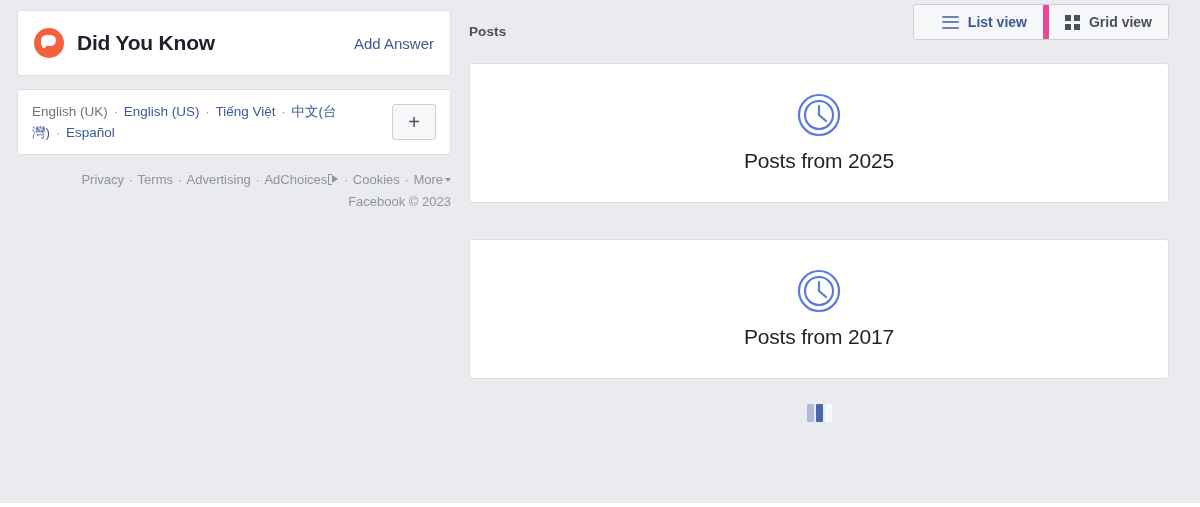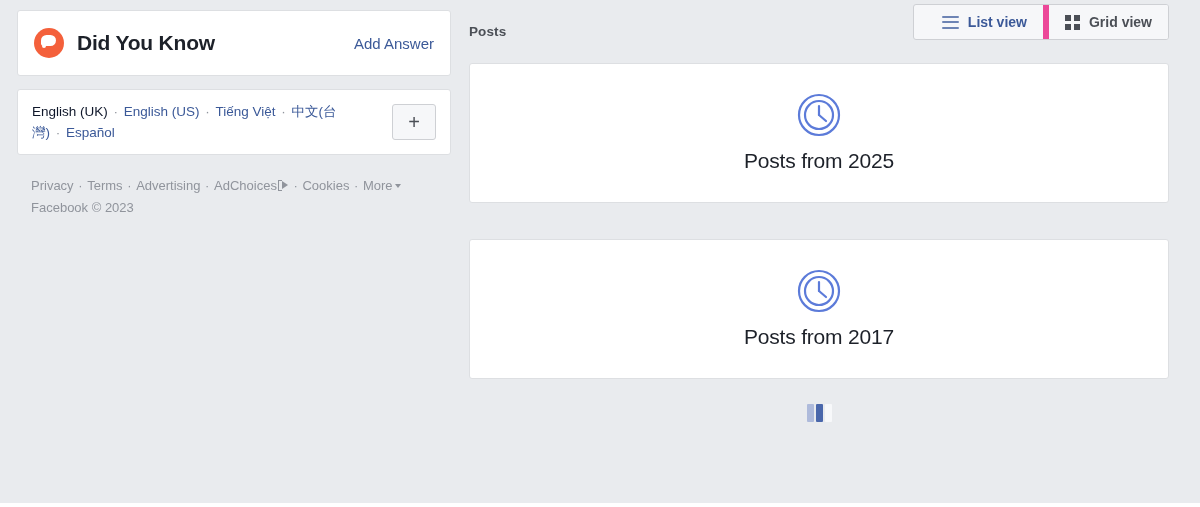--- a/index.html
+++ b/index.html
@@ -105,21 +105,21 @@
     line-height: 21px;
     color: #90949c;
     padding-right: 10px;
   }
   .lang-list a {
     color: #3b5998;
     text-decoration: none;
     cursor: pointer;
   }
   .lang-list .current {
-    color: #0f172a;
+    color: #737373;
   }
   .lang-list .sep {
     color: #90949c;
     padding: 0 2px;
   }
   .lang-add {
     flex: 0 0 auto;
     width: 44px;
     height: 36px;
     border: 1px solid #ced0d4;
@@ -127,25 +127,26 @@
     background: #f6f7f9;
     color: #4b4f56;
     font-size: 20px;
     line-height: 34px;
     text-align: center;
     cursor: pointer;
     box-sizing: border-box;
   }
 
   .footer {
-    margin-top: 20px;
+    margin-top: 14px;
     padding-left: 14px;
     font-size: 13px;
     line-height: 21.5px;
     color: #90949c;
+    text-align: right;
   }
   .footer a {
     color: #90949c;
     text-decoration: none;
     cursor: pointer;
   }
   .footer .sep { padding: 0 1px; }
   .adchoices-icon {
     display: inline-block;
     width: 11px;

